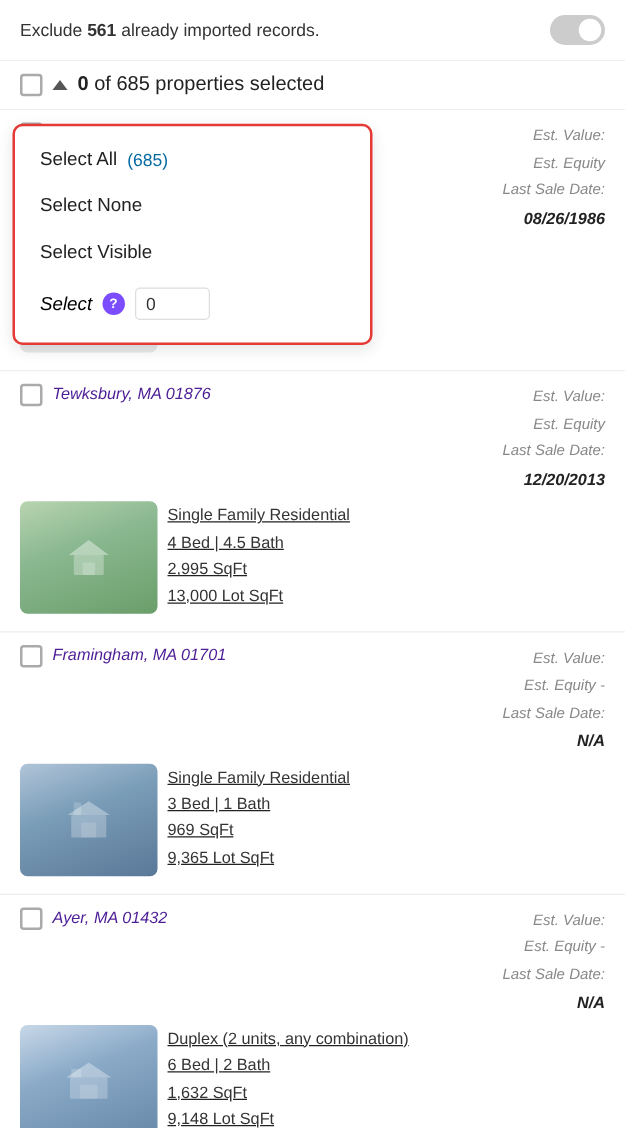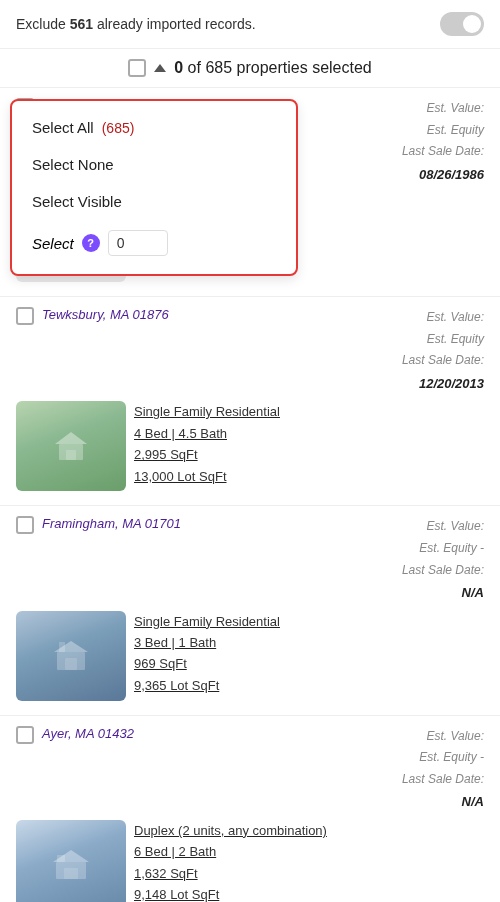--- a/index.html
+++ b/index.html
@@ -47,21 +47,20 @@
     }
 
     
     .selection-bar {
       display: flex;
       align-items: center;
       justify-content: space-between;
       padding: 10px 16px;
       background: #fff;
       position: relative;
-      flex-direction: column;
     }
     .selection-left {
       display: flex;
       align-items: center;
       gap: 8px;
     }
     .checkbox {
       width: 18px;
       height: 18px;
       border: 2px solid #aaa;
@@ -111,21 +110,21 @@
     }
     .dropdown-item {
       padding: 10px 20px;
       font-size: 15px;
       color: #222;
       cursor: pointer;
       display: flex;
       align-items: center;
       gap: 8px;
     }
-    .dropdown-item .item-parens { color: #b91c1c; font-size: 14px; text-align: center; }
+    .dropdown-item .item-parens { color: #0369a1; font-size: 14px; text-align: center; }
 
     .select-input-row {
       display: flex;
       align-items: center;
       gap: 8px;
       padding: 10px 20px;
     }
     .select-label { font-size: 15px; color: #000000; font-style: italic; }
     .help-icon {
       width: 18px;

